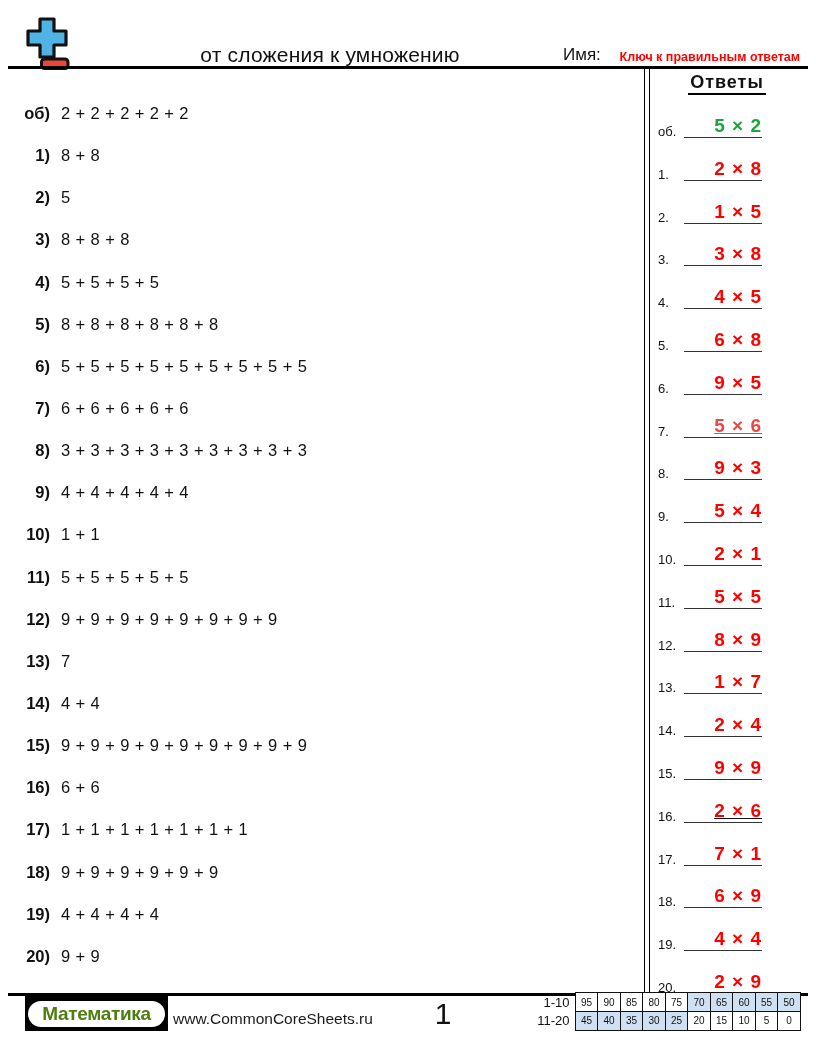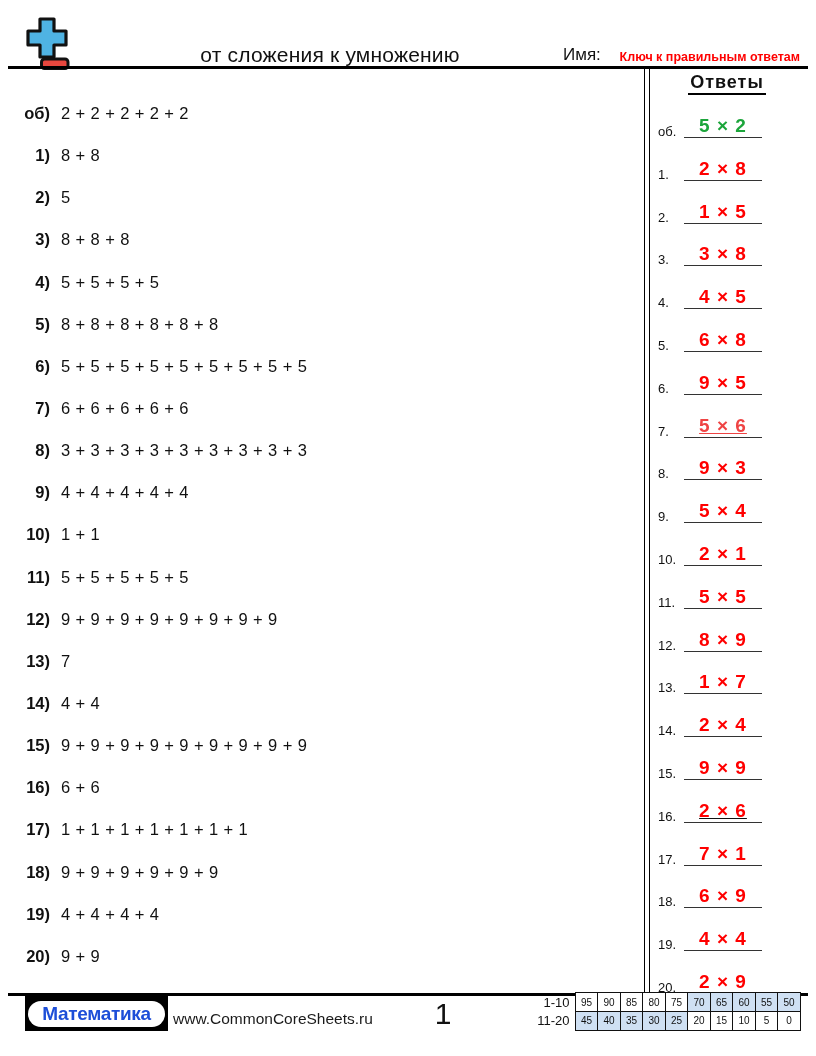--- a/index.html
+++ b/index.html
@@ -28,29 +28,29 @@
   .problem-row{display:flex;height:42.15px;align-items:flex-start;}
   .problem-number{width:50px;text-align:right;font-weight:bold;font-size:16.5px;flex:none;}
   .problem-expression{margin-left:11px;font-size:16.5px;letter-spacing:.4px;white-space:nowrap;}
   
   .answers-title{position:absolute;left:652px;top:72px;width:150px;text-align:center;
     font-size:18px;font-weight:bold;letter-spacing:1px;}
   .answers-title span{border-bottom:2px solid #000;padding:0 2px 1px 2px;}
   .answer-row{position:absolute;left:658px;width:106px;height:22px;}
   .answer-num{position:absolute;left:0;bottom:-1px;font-size:13px;}
   .answer-line{margin-left:26px;width:78px;border-bottom:1.5px solid #333;
-    text-align:center;height:21px;box-sizing:content-box;}
+    text-align:right;height:21px;box-sizing:content-box;}
   .answer-value{font-size:19px;font-weight:bold;line-height:20px;letter-spacing:1px;white-space:nowrap;}
   
   .footer-rule{position:absolute;left:8px;right:8px;top:993px;height:3px;background:#000;}
   .brand-badge{position:absolute;left:25px;top:996px;width:143px;height:35px;background:#000;
     display:flex;align-items:center;justify-content:center;}
   .brand-pill{background:#fff;border-radius:16px;width:137px;height:26px;
     display:flex;align-items:center;justify-content:center;
-    font-size:19px;font-weight:bold;color:#1d4ed8;letter-spacing:-.3px;}
+    font-size:19px;font-weight:bold;color:#4d7c0f;letter-spacing:-.3px;}
   .site-url{position:absolute;left:173px;top:1010px;font-size:15.5px;color:#1a1a1a;}
   .page-number{position:absolute;left:383px;top:997px;width:120px;text-align:center;font-size:30px;}
   .score-table{position:absolute;right:15px;top:992px;display:flex;flex-direction:column;}
   .score-row{display:flex;align-items:stretch;}
   .score-row + .score-row{margin-top:-1.5px;}
   .score-row-label{width:46px;text-align:right;padding-right:5px;font-size:13px;
     display:flex;align-items:center;justify-content:flex-end;}
   .score-row-cells{display:flex;}
   .score-cell{width:24px;height:20px;border:1.5px solid #111;margin-left:-1.5px;box-sizing:border-box;
     display:flex;align-items:center;justify-content:center;font-size:10px;background:#fff;}

